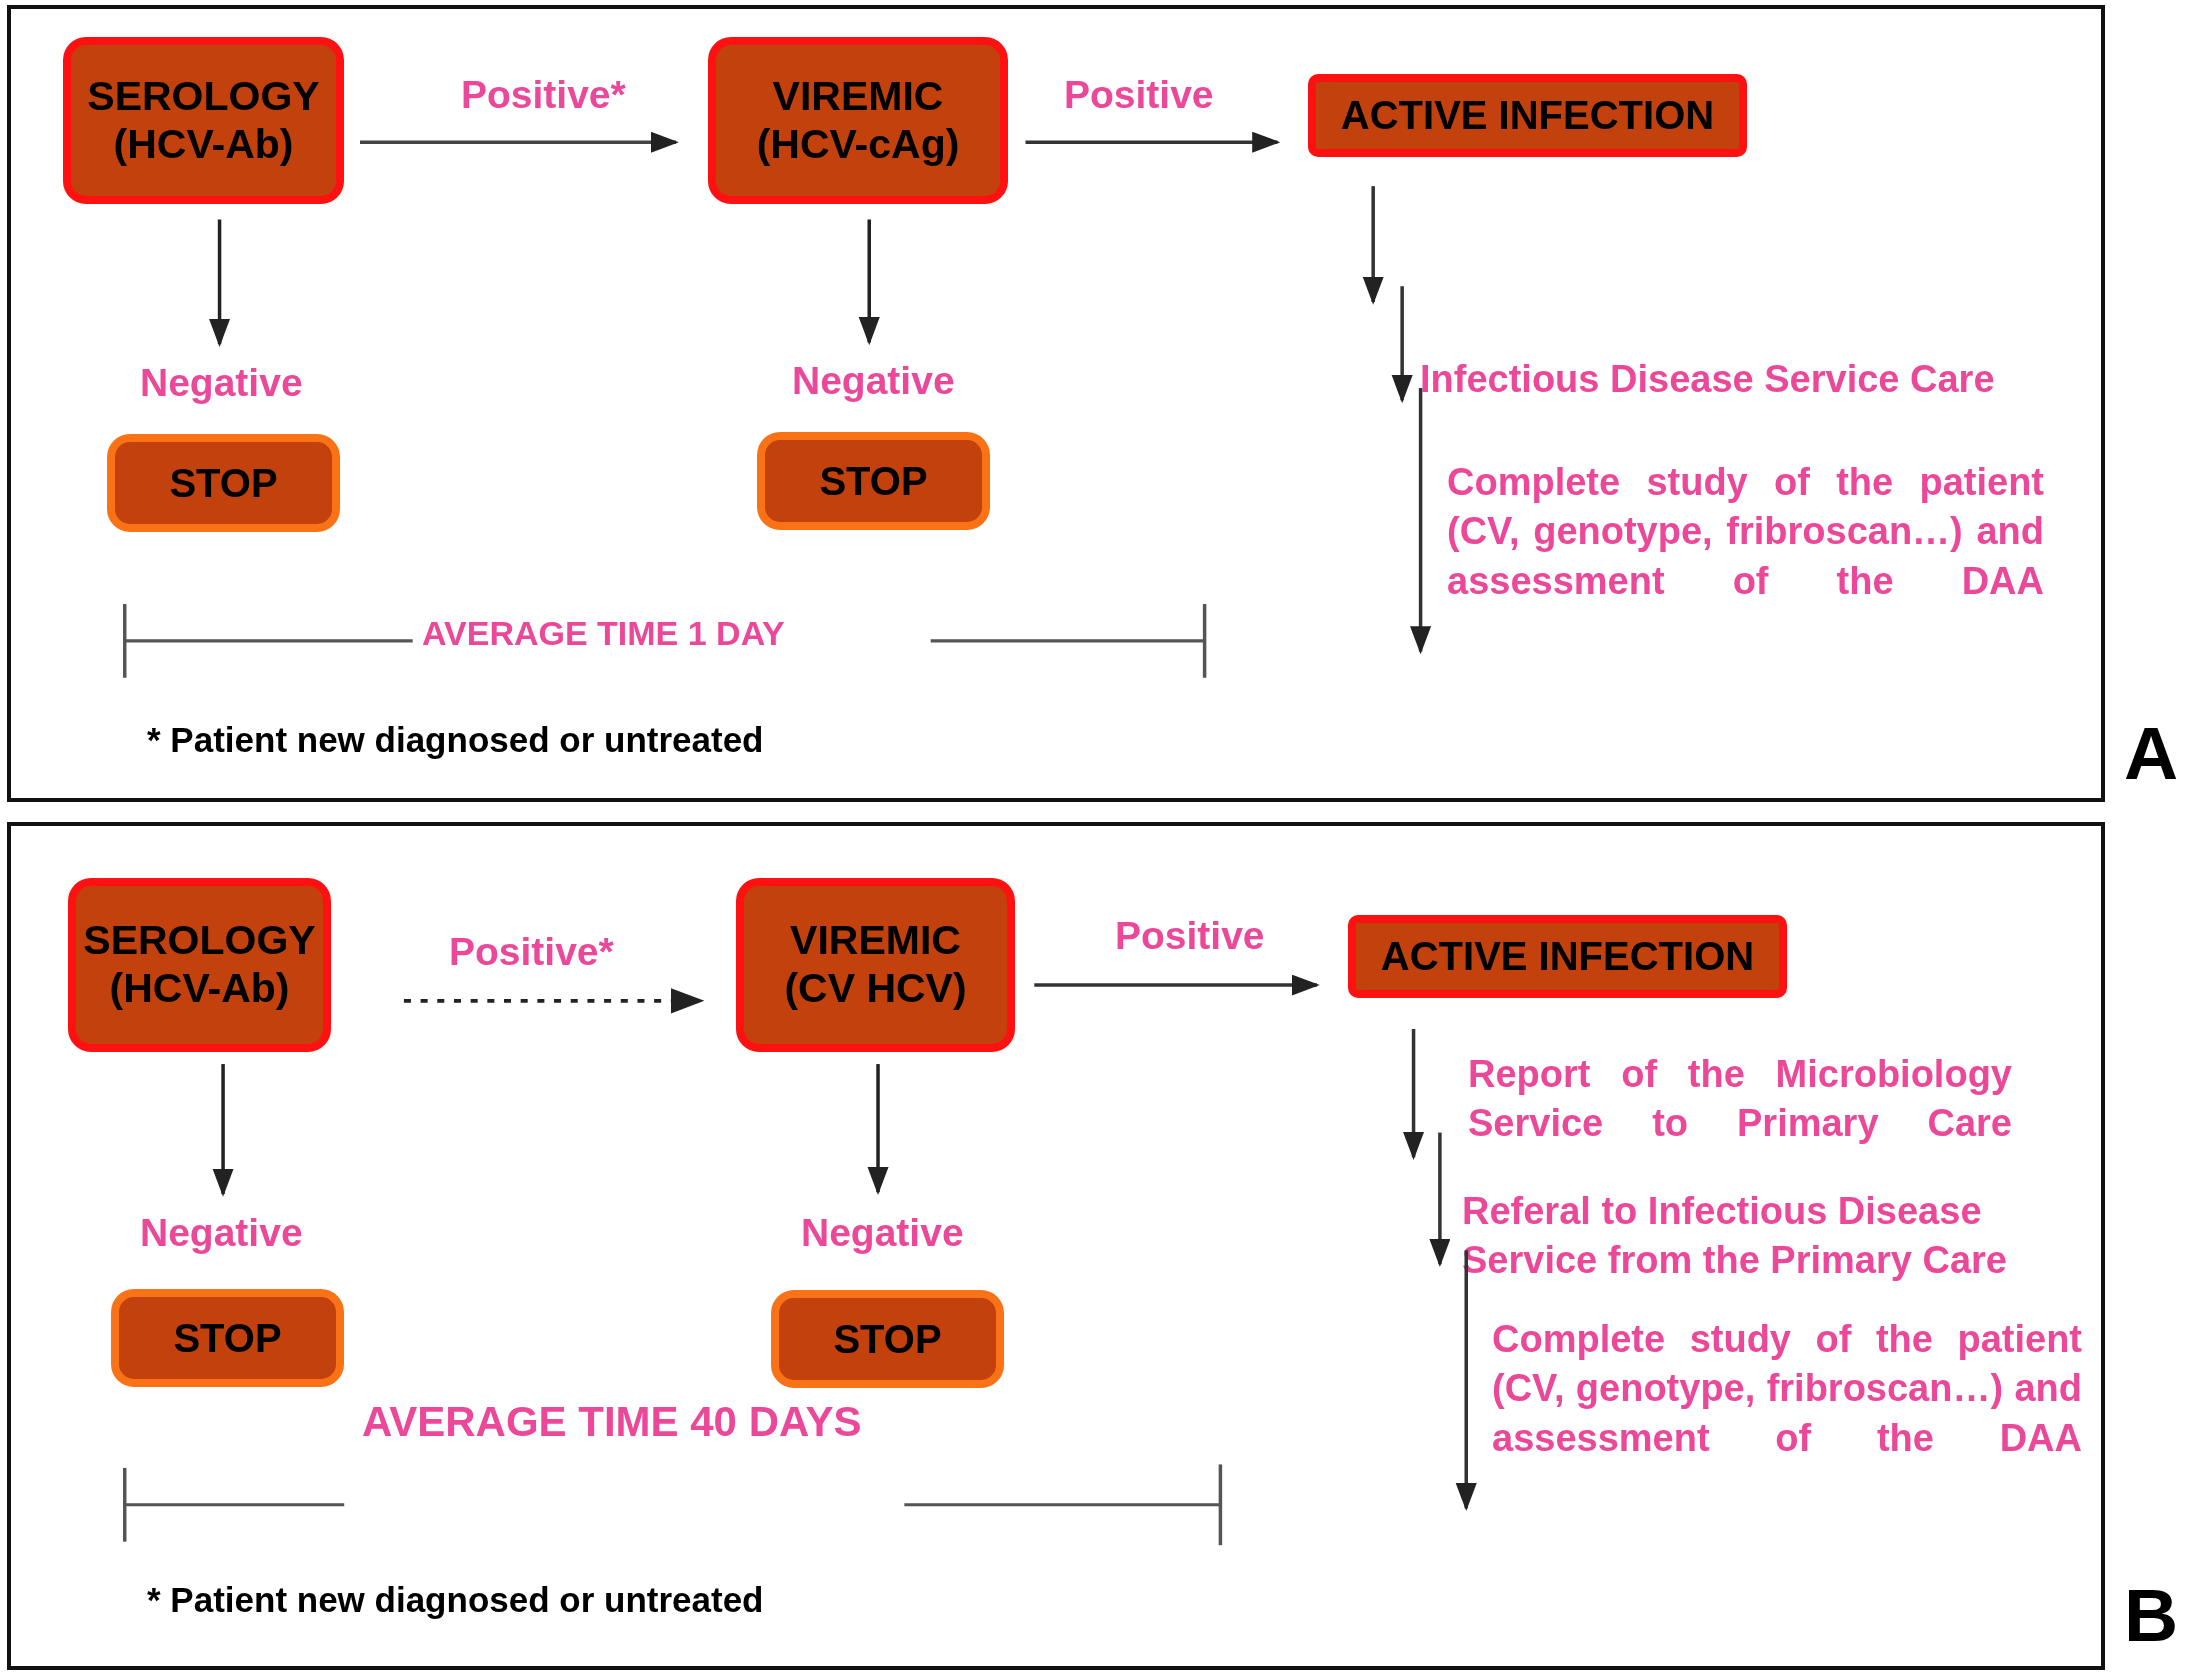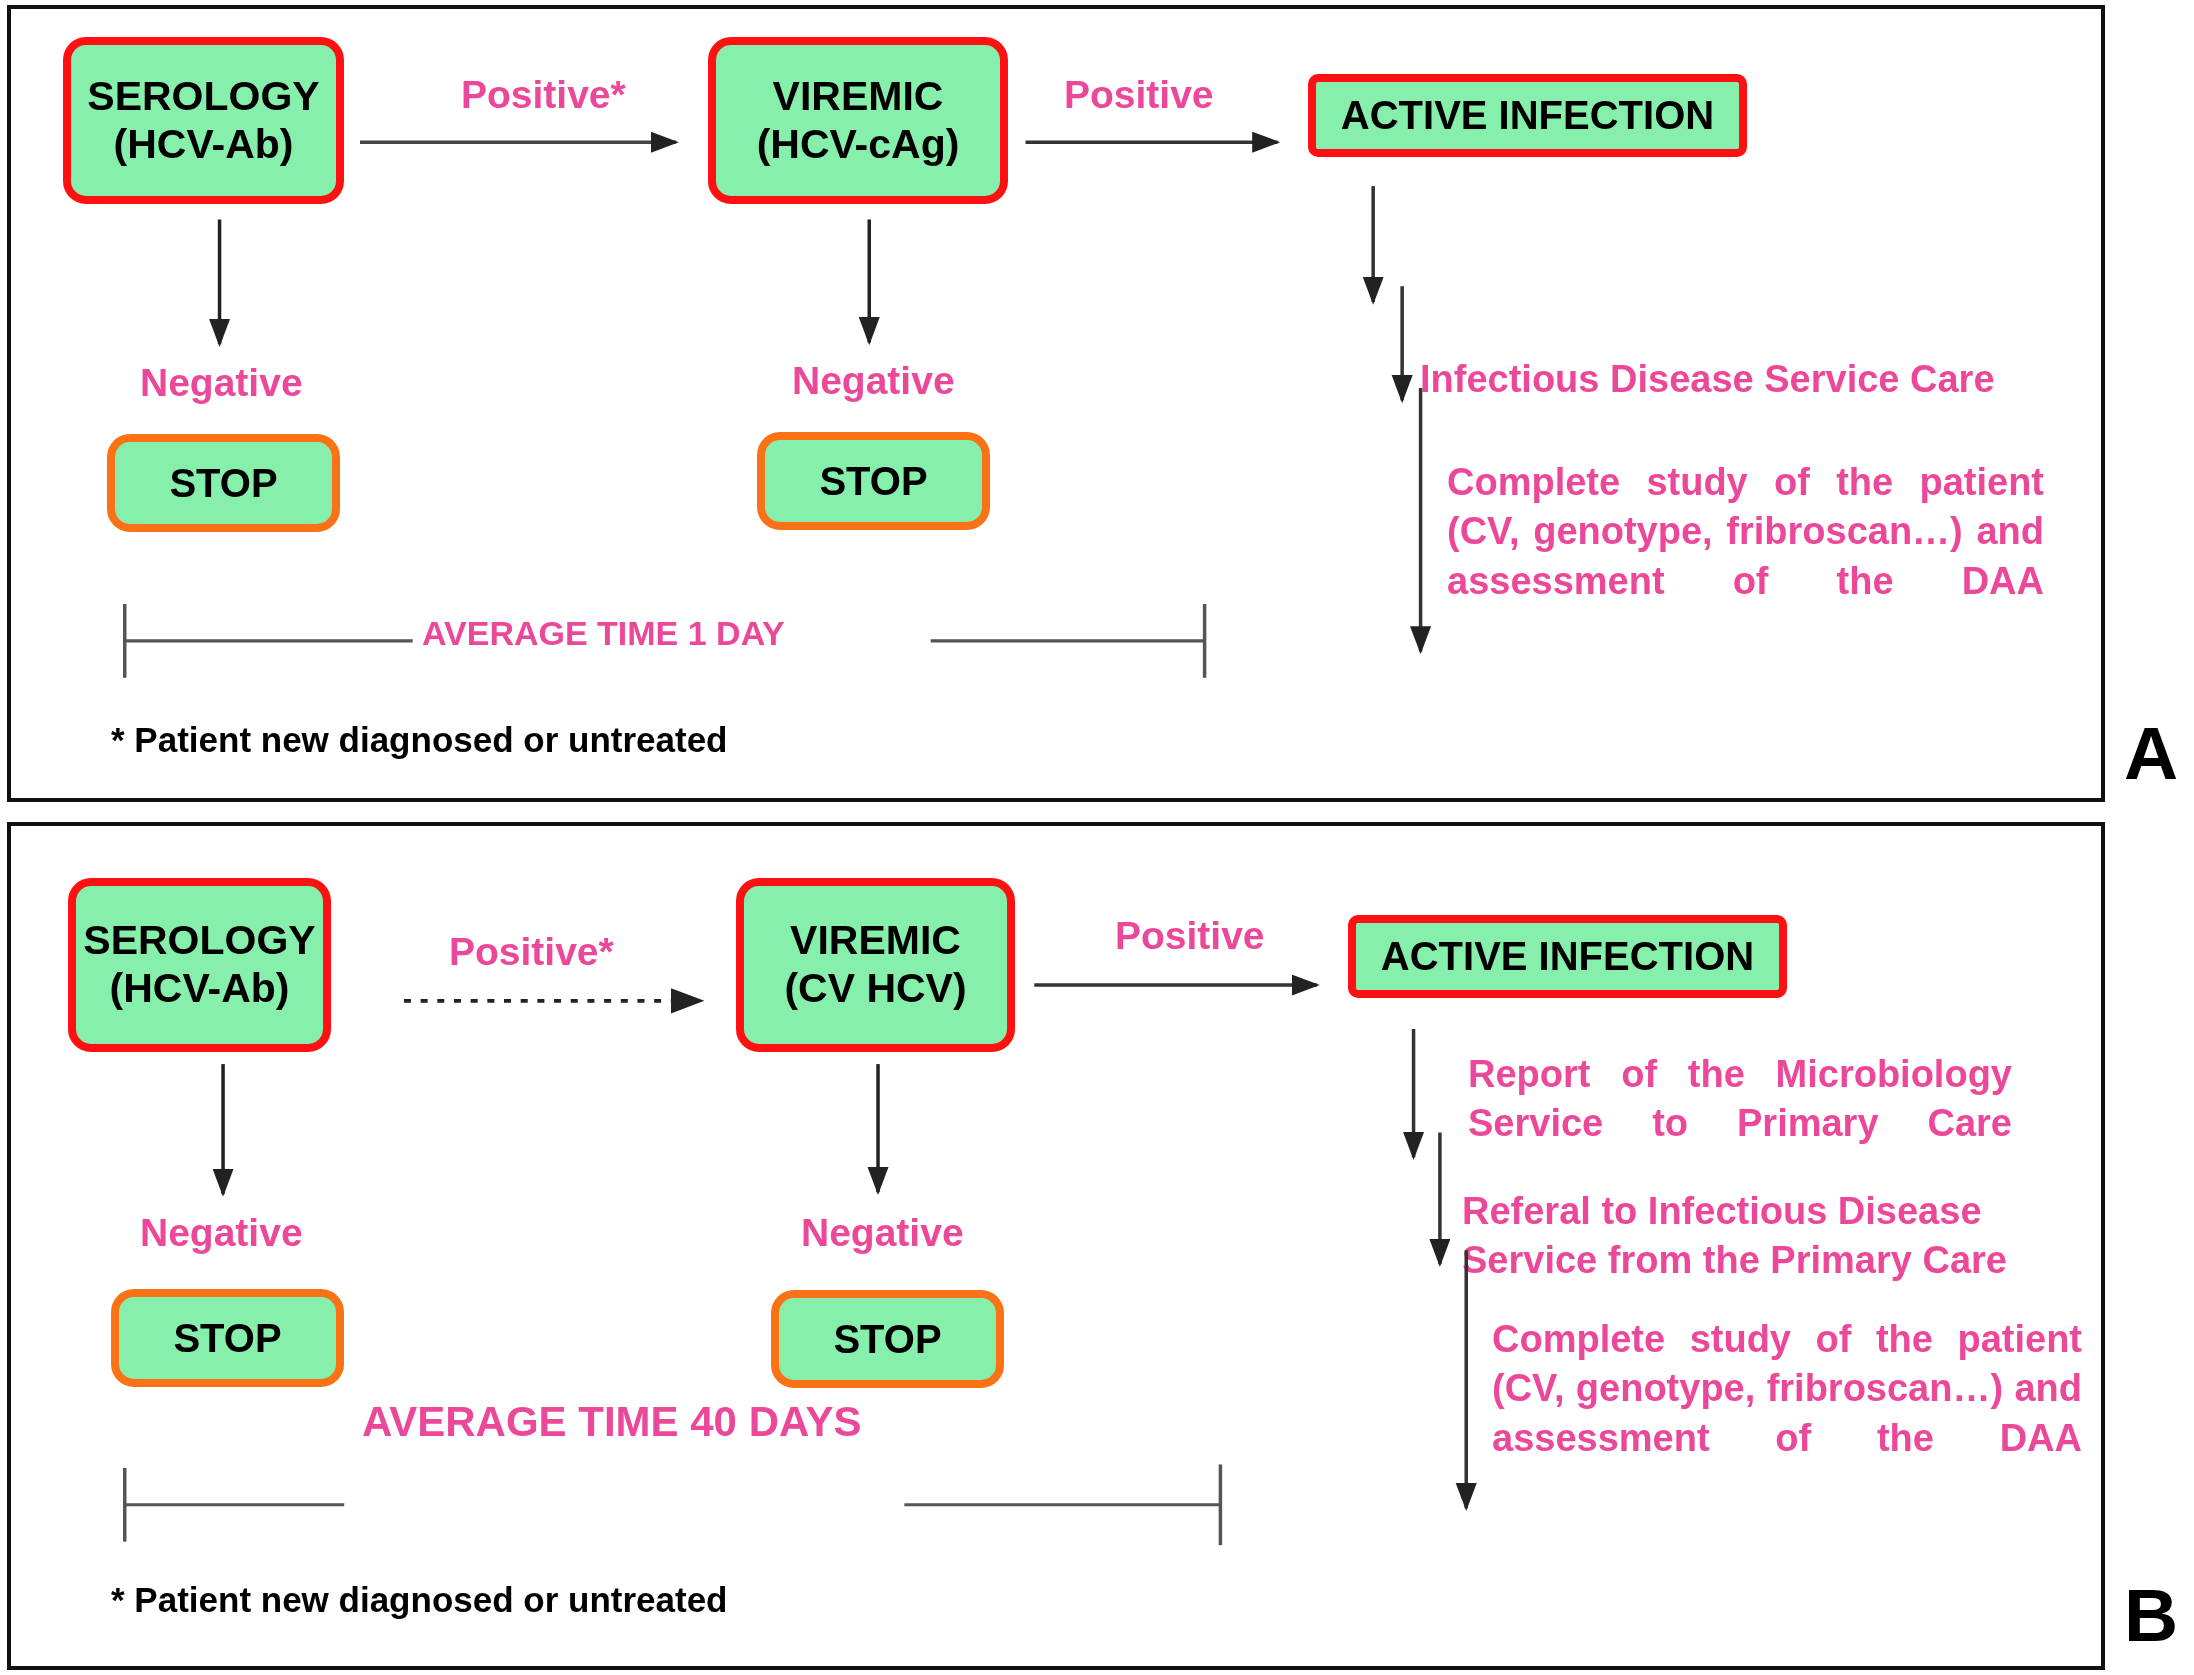--- a/index.html
+++ b/index.html
@@ -29,21 +29,21 @@
     line-height:1;
     letter-spacing:-0.9px;
   }
   #letter-a{left:2124px; top:716px;}
   #letter-b{left:2124px; top:1578px;}
 
   
   .nodebox{
     position:absolute;
     box-sizing:border-box;
-    background:#86efac;
+    background:#c2410c;
     display:flex;
     flex-direction:column;
     align-items:center;
     justify-content:center;
     text-align:center;
     font-weight:bold;
     color:#000000;
     line-height:1.16;
   }
   .node-red{ border:8px solid #FF1111; border-radius:23px; }
@@ -62,20 +62,21 @@
   }
   .lbl.wrap{white-space:normal;}
   .lbl.just{text-align:justify;}
   .lbl.just::after{content:"";display:inline-block;width:100%;}
 
   .footnote{
     position:absolute;
     font-weight:600;
     color:#000000;
     white-space:nowrap;
+    margin-left:36px;
   }
 
   
   svg.overlay{
     position:absolute;left:0;top:0;width:2195px;height:1676px;
     pointer-events:none;
   }
 </style>
 </head>
 <body>

